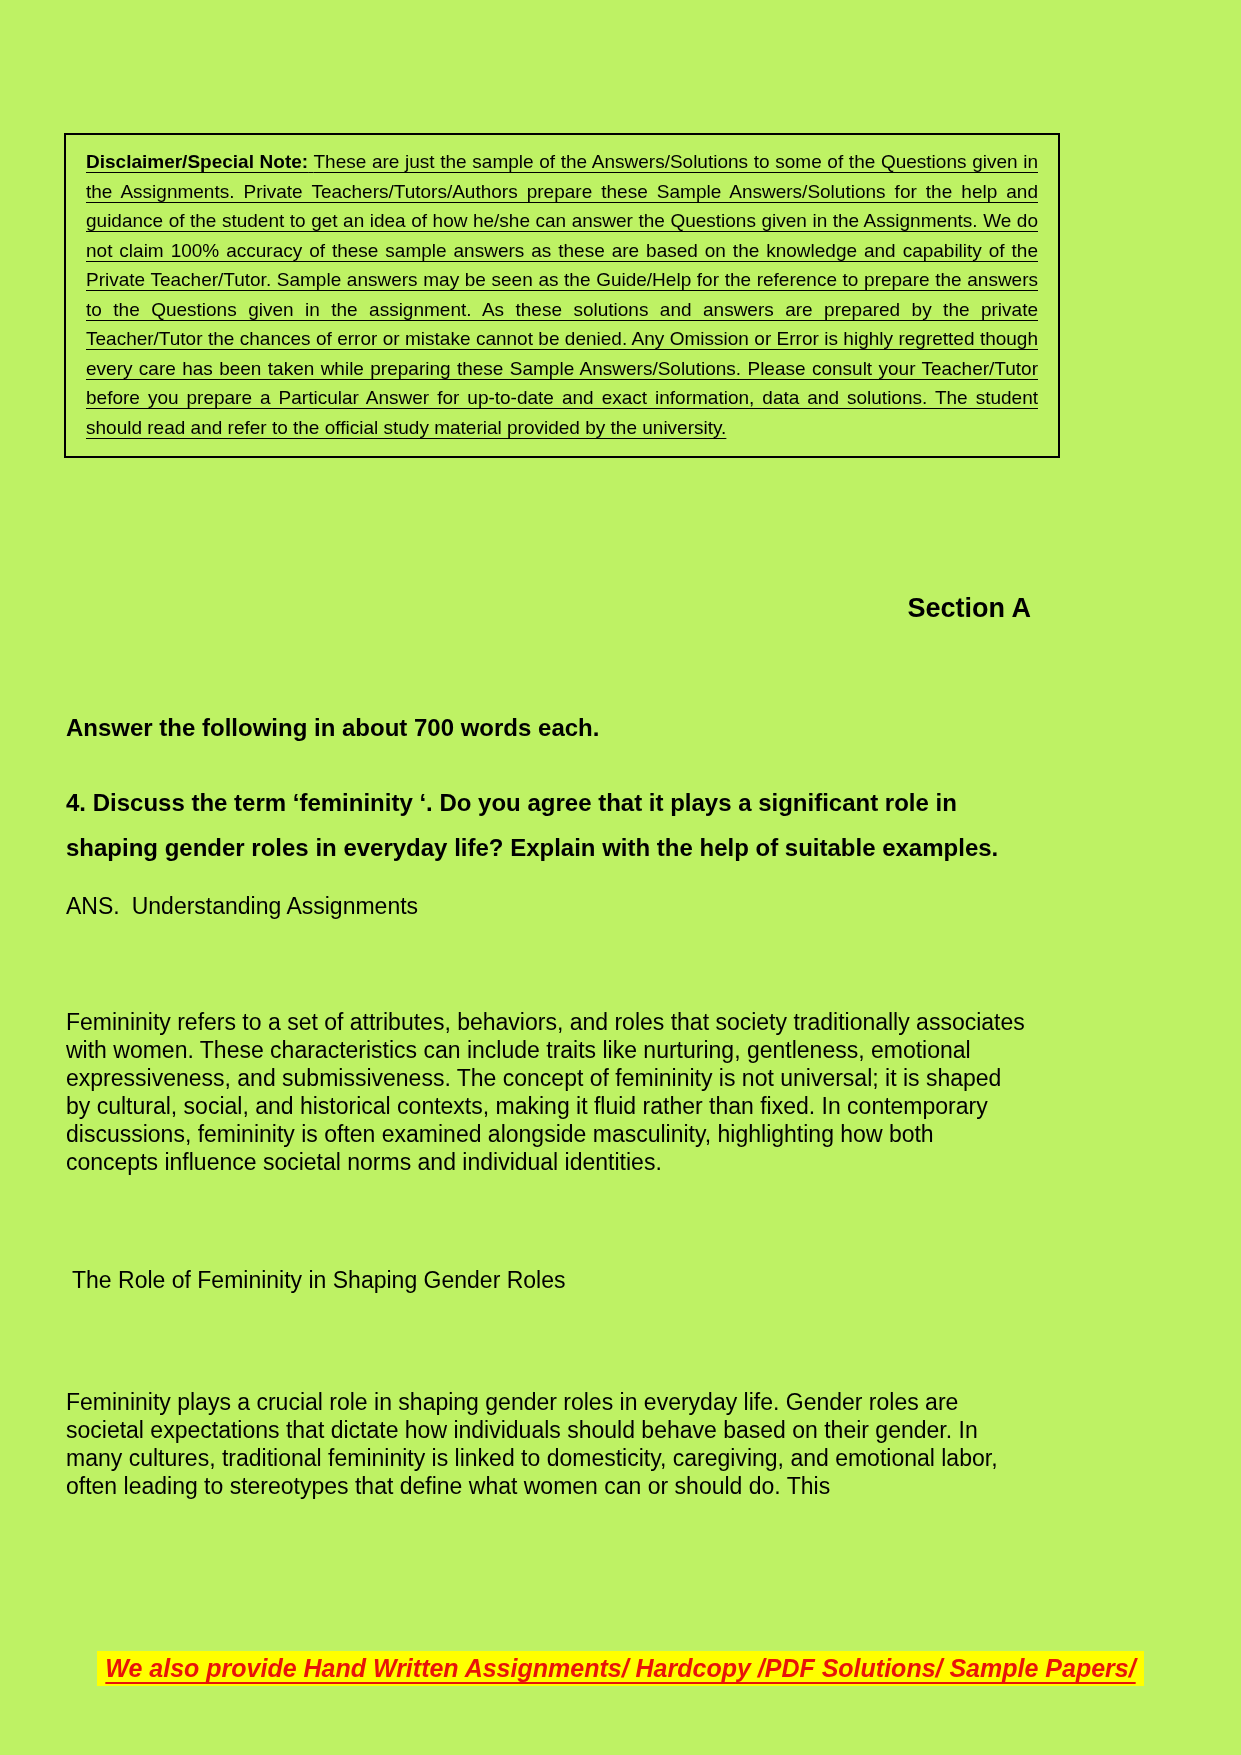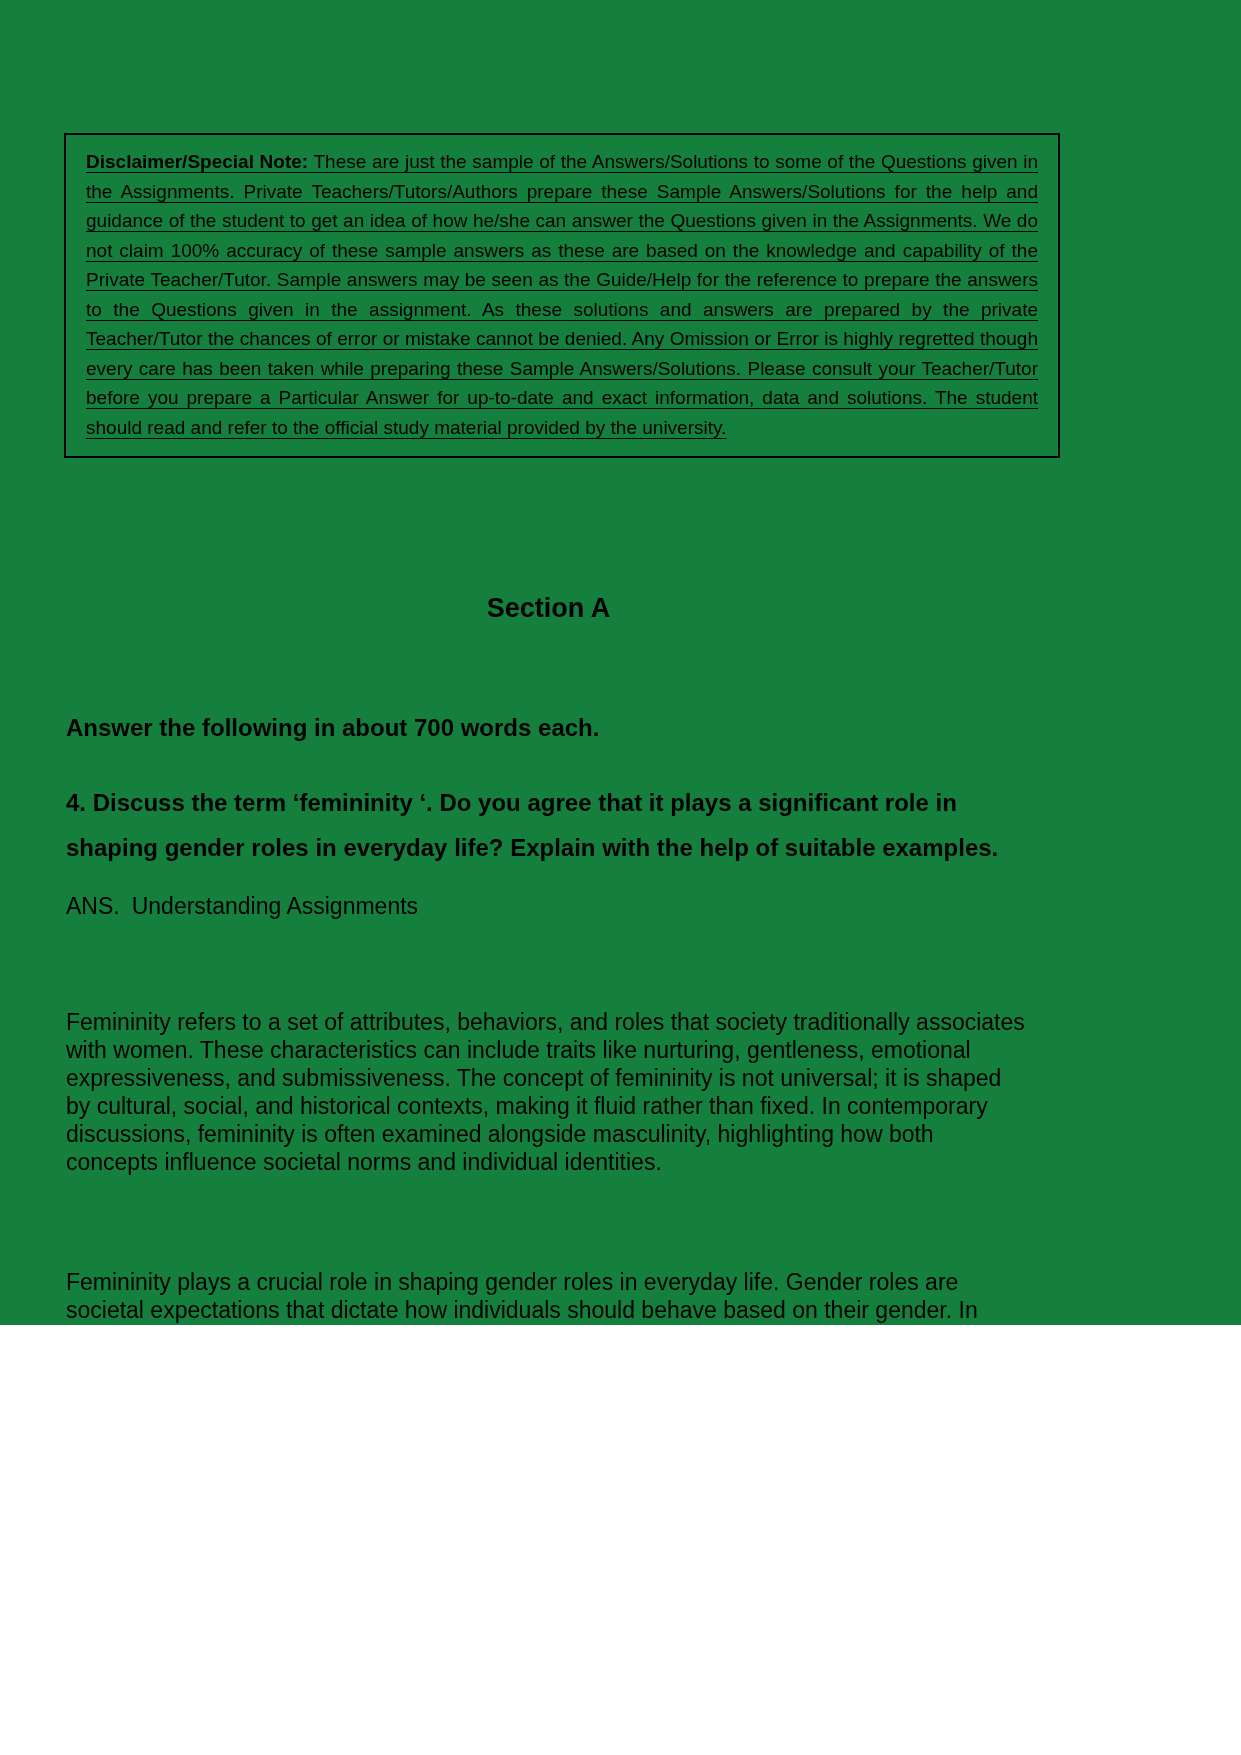--- a/index.html
+++ b/index.html
@@ -1,20 +1,20 @@
 <!DOCTYPE html>
 <html><head>
 <meta charset="utf-8">
 <style>
   html, body { margin: 0; padding: 0; background: #ffffff; }
   .page {
     position: relative;
     width: 1241px;
-    height: 1325px;
-    background: #15803d;
+    height: 1755px;
+    background: #bef264;
     font-family: "Liberation Sans", sans-serif;
     color: #000000;
     overflow: hidden;
   }
   .disclaimer-box {
     position: absolute;
     left: 64px;
     top: 133px;
     width: 952px;
     border: 2px solid #000000;
@@ -30,21 +30,21 @@
   }
   .disc-label { font-weight: bold; }
   .content {
     position: absolute;
     left: 66px;
     top: 470px;
     width: 965px;
   }
   .section-heading {
     margin: 122px 0 0 0;
-    text-align: center;
+    text-align: right;
     font-size: 27px;
     font-weight: bold;
     line-height: 32px;
   }
   .instruction {
     margin: 88px 0 0 0;
     font-size: 24px;
     font-weight: bold;
     line-height: 32px;
   }
@@ -110,20 +110,21 @@
     <p class="instruction">Answer the following in about 700 words each.</p>
 
     <p class="question">4. Discuss the term ‘femininity ‘. Do you agree that it plays a significant role in shaping gender roles in everyday life? Explain with the help of suitable examples.</p>
 
     <p class="answer-line">
       <span class="answer-label">ANS.</span><span class="answer-title">Understanding Assignments</span>
     </p>
 
     <p class="body-para p1">Femininity refers to a set of attributes, behaviors, and roles that society traditionally associates with women. These characteristics can include traits like nurturing, gentleness, emotional expressiveness, and submissiveness. The concept of femininity is not universal; it is shaped by cultural, social, and historical contexts, making it fluid rather than fixed. In contemporary discussions, femininity is often examined alongside masculinity, highlighting how both concepts influence societal norms and individual identities.</p>
 
+    <p class="sub-heading">The Role of Femininity in Shaping Gender Roles</p>
 
     <p class="body-para p2">Femininity plays a crucial role in shaping gender roles in everyday life. Gender roles are societal expectations that dictate how individuals should behave based on their gender. In many cultures, traditional femininity is linked to domesticity, caregiving, and emotional labor, often leading to stereotypes that define what women can or should do. This</p>
   </div>
 
   <div class="footer">
     <div class="footer-line">
       <span class="hl" style="background: rgb(255, 255, 0); color: rgb(232, 19, 9); text-decoration-color: rgb(232, 19, 9);">We also provide Hand Written Assignments/ Hardcopy /PDF Solutions/ Sample Papers/</span>
     </div>
   </div>
 

